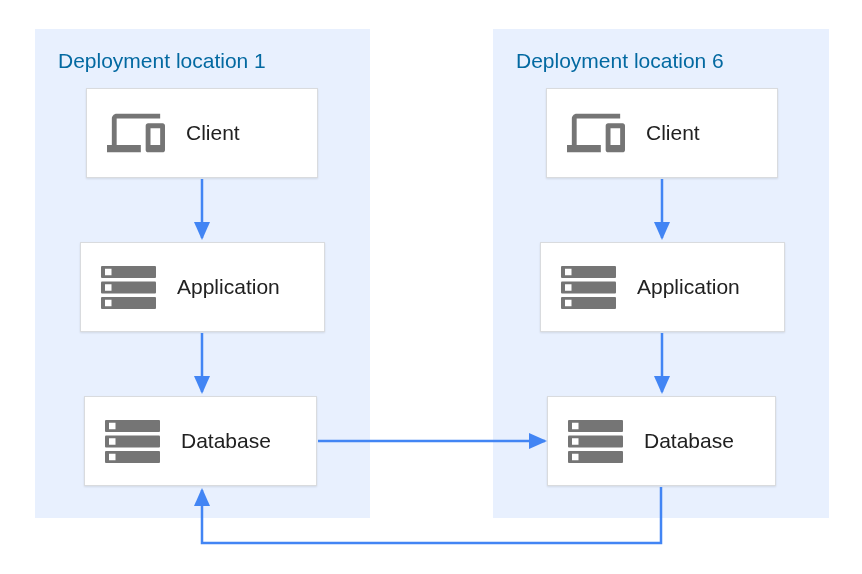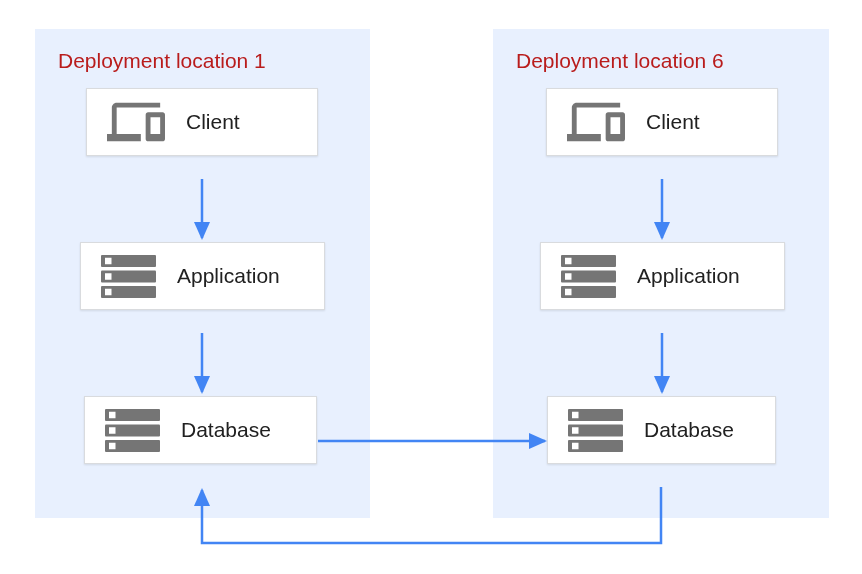--- a/index.html
+++ b/index.html
@@ -13,26 +13,26 @@
   }
   .panel {
     position: absolute;
     background: #E8F0FE;
   }
   .panel-title {
     position: absolute;
     left: 23px;
     top: 20px;
     font-size: 21px;
-    color: #b91c1c;
+    color: #0369a1;
     white-space: nowrap;
   }
   .node {
     position: absolute;
-    height: 68px;
+    height: 90px;
     background: #ffffff;
     border: 1px solid #D9DBDE;
     box-shadow: 0 1px 2px rgba(0,0,0,0.10);
     box-sizing: border-box;
     display: flex;
     align-items: center;
     padding-left: 20px;
     gap: 21px;
   }
   .node .icon {

